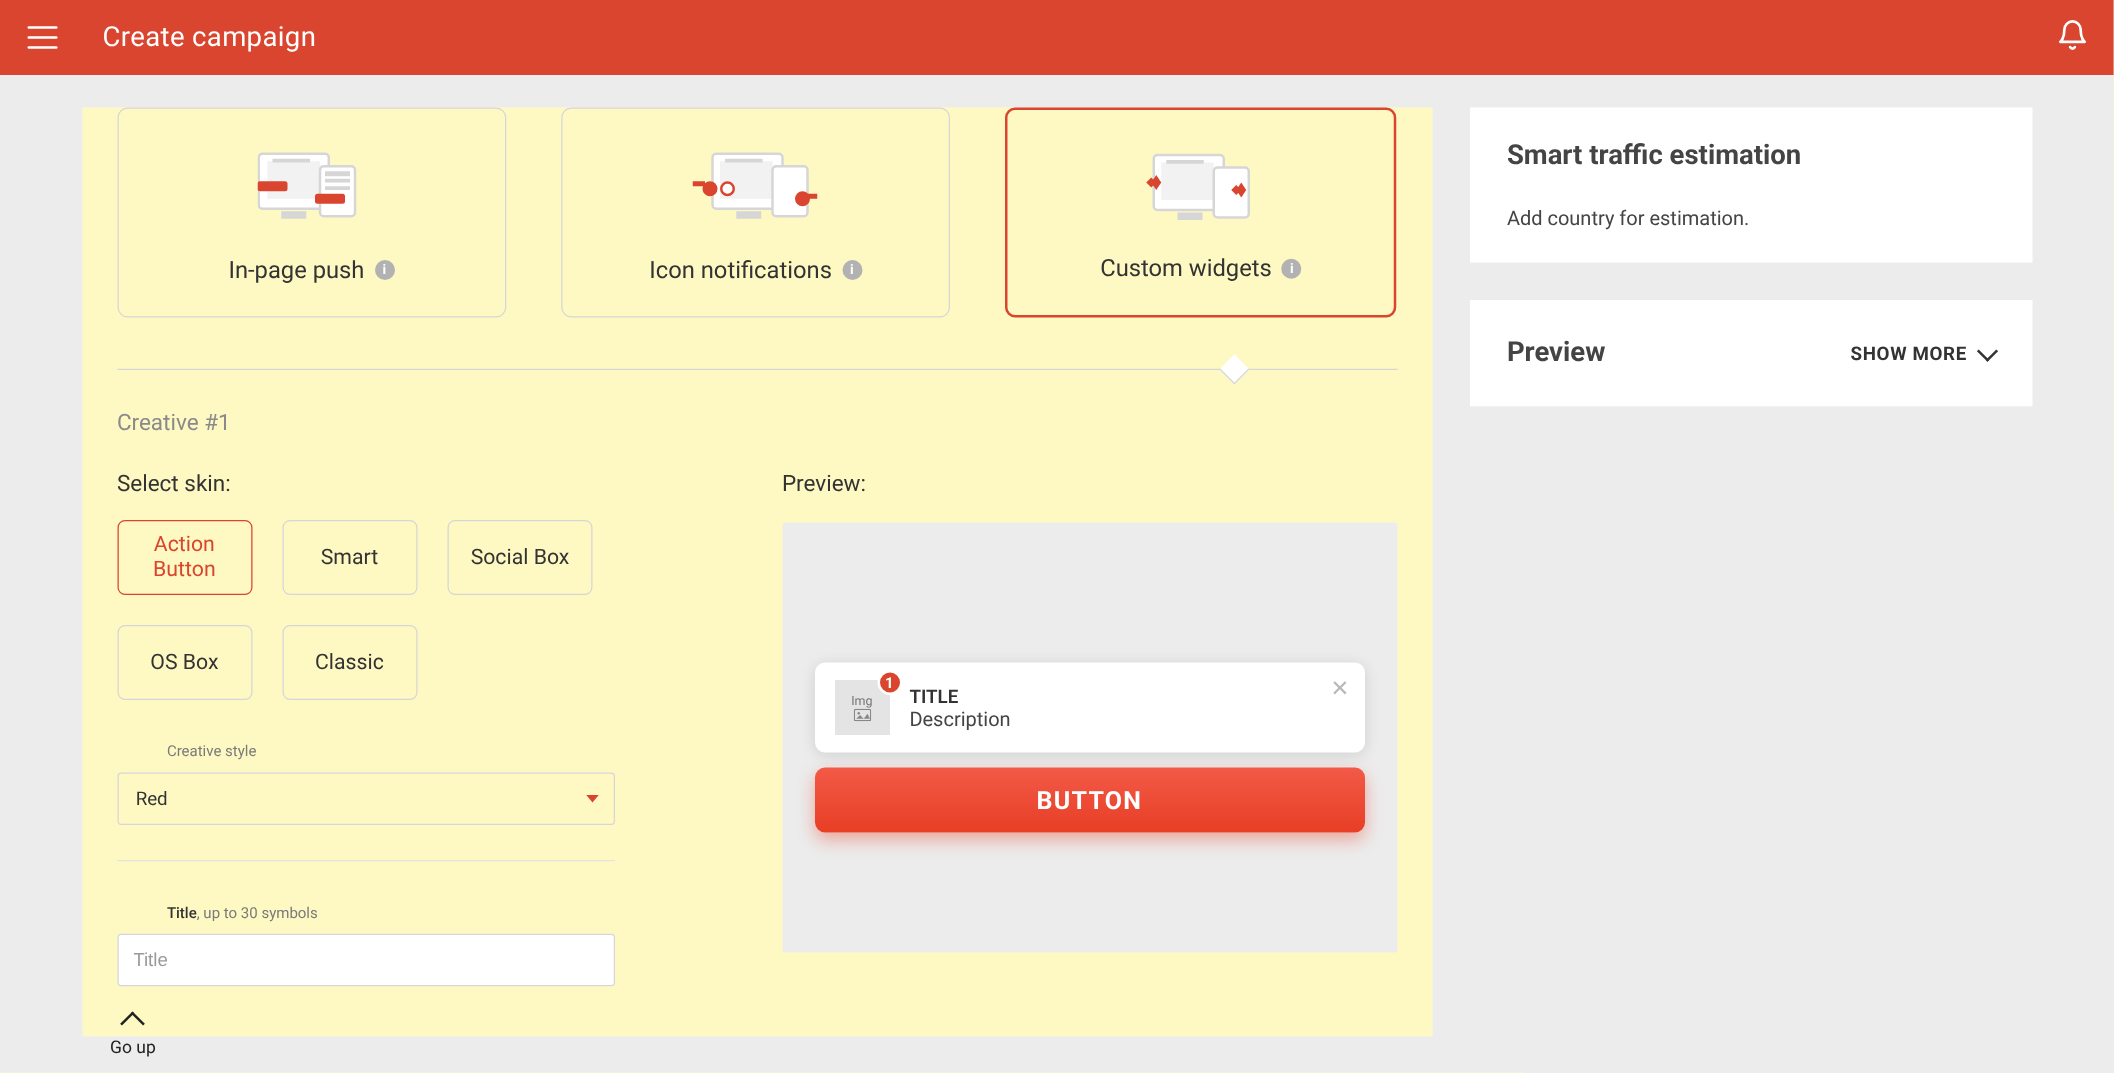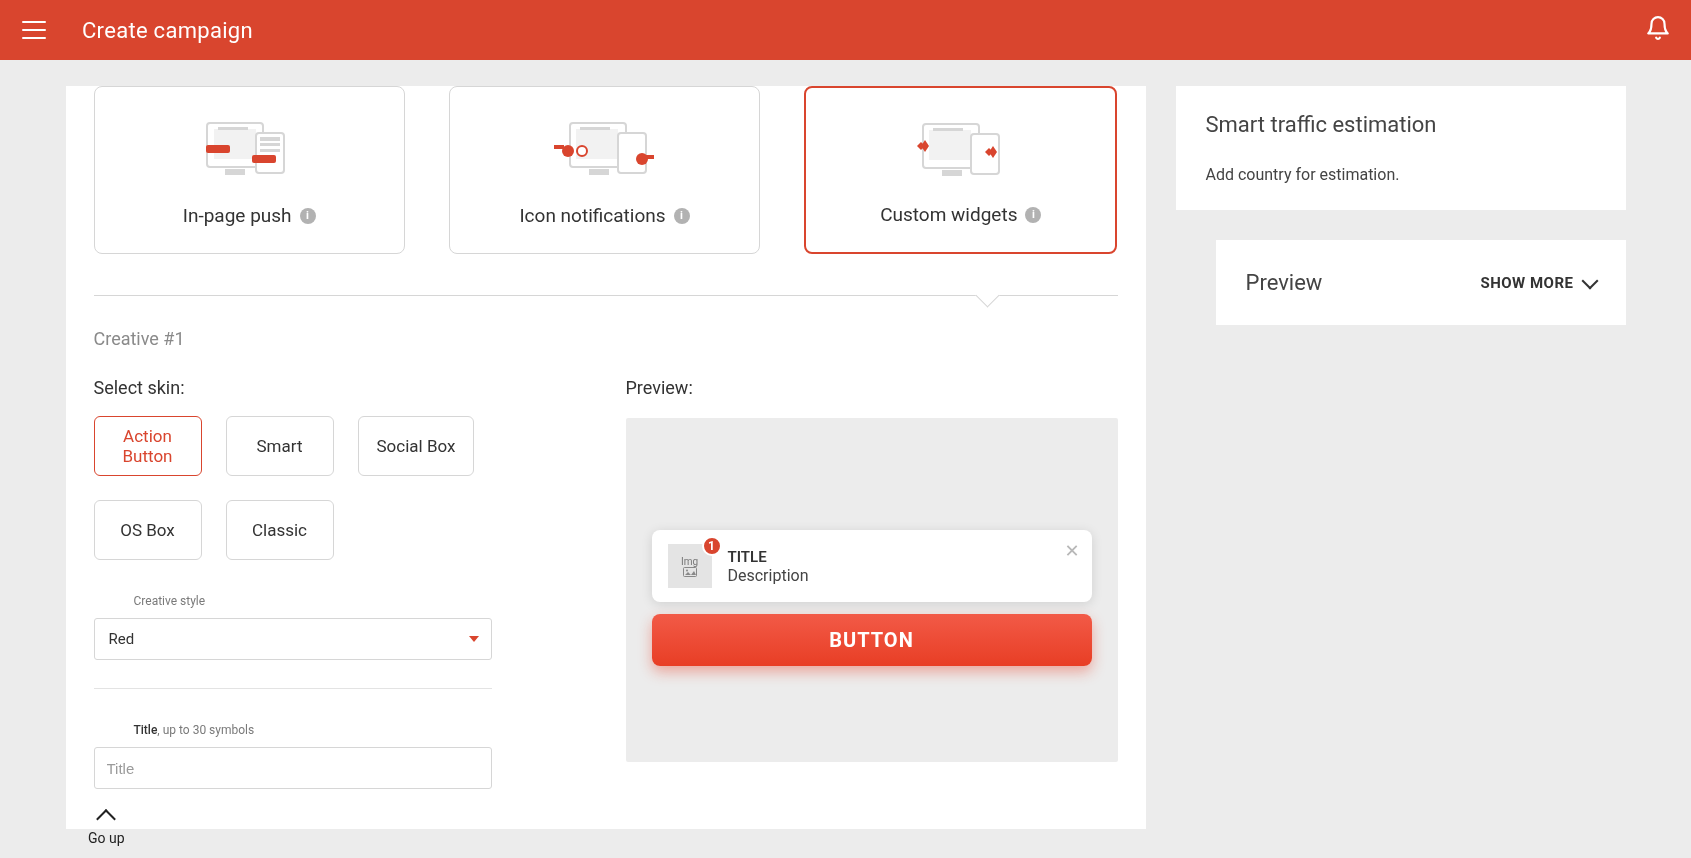--- a/index.html
+++ b/index.html
@@ -33,21 +33,21 @@
   
   .page {
     display: flex;
     max-width: 1560px;
     margin: 0 auto;
     padding-top: 26px;
     gap: 30px;
   }
   .main-col {
     flex: 1;
-    background: #ffffff;
+    background: #fef9c3;
     padding: 0 28px 40px 28px;
   }
   .side-col {
     width: 450px;
     display: flex;
     flex-direction: column;
     gap: 30px;
   }
 
   
@@ -192,26 +192,26 @@
     color:#fff;
     font-size: 20px;
     font-weight: 700;
     letter-spacing: 1px;
     display:flex; align-items:center; justify-content:center;
     box-shadow: 0 6px 14px rgba(232,62,37,0.4);
   }
 
   
   .side-card { background: #fff; padding: 26px 30px; }
-  .side-title { font-size: 22px; color: #444; margin-bottom: 18px; }
+  .side-title { font-size: 22px; color: #444; margin-bottom: 18px; font-weight: bold; }
   .side-body { font-size: 16px; color: #444; line-height: 1.55; }
   .side-body strong { font-weight: 700; }
   .side-note { margin-top: 28px; font-size: 16px; color:#444; }
 
-  .side-card.preview-card { display:flex; align-items:center; justify-content:space-between; padding: 30px; margin-left: 40px; }
+  .side-card.preview-card { display:flex; align-items:center; justify-content:space-between; padding: 30px; }
   .show-more-wrap { display:flex; align-items:center; gap:10px; cursor:pointer; }
   .show-more { font-size: 15px; font-weight: 700; letter-spacing: 0.5px; color:#333; }
   .chev-down { width: 12px; height: 12px; border-right: 2.5px solid #333; border-bottom: 2.5px solid #333; transform: rotate(45deg); margin-top:-4px; }
 
   
   .go-up {
     position: fixed;
     left: 88px;
     bottom: 12px;
     display: flex; flex-direction: column; align-items: center;

